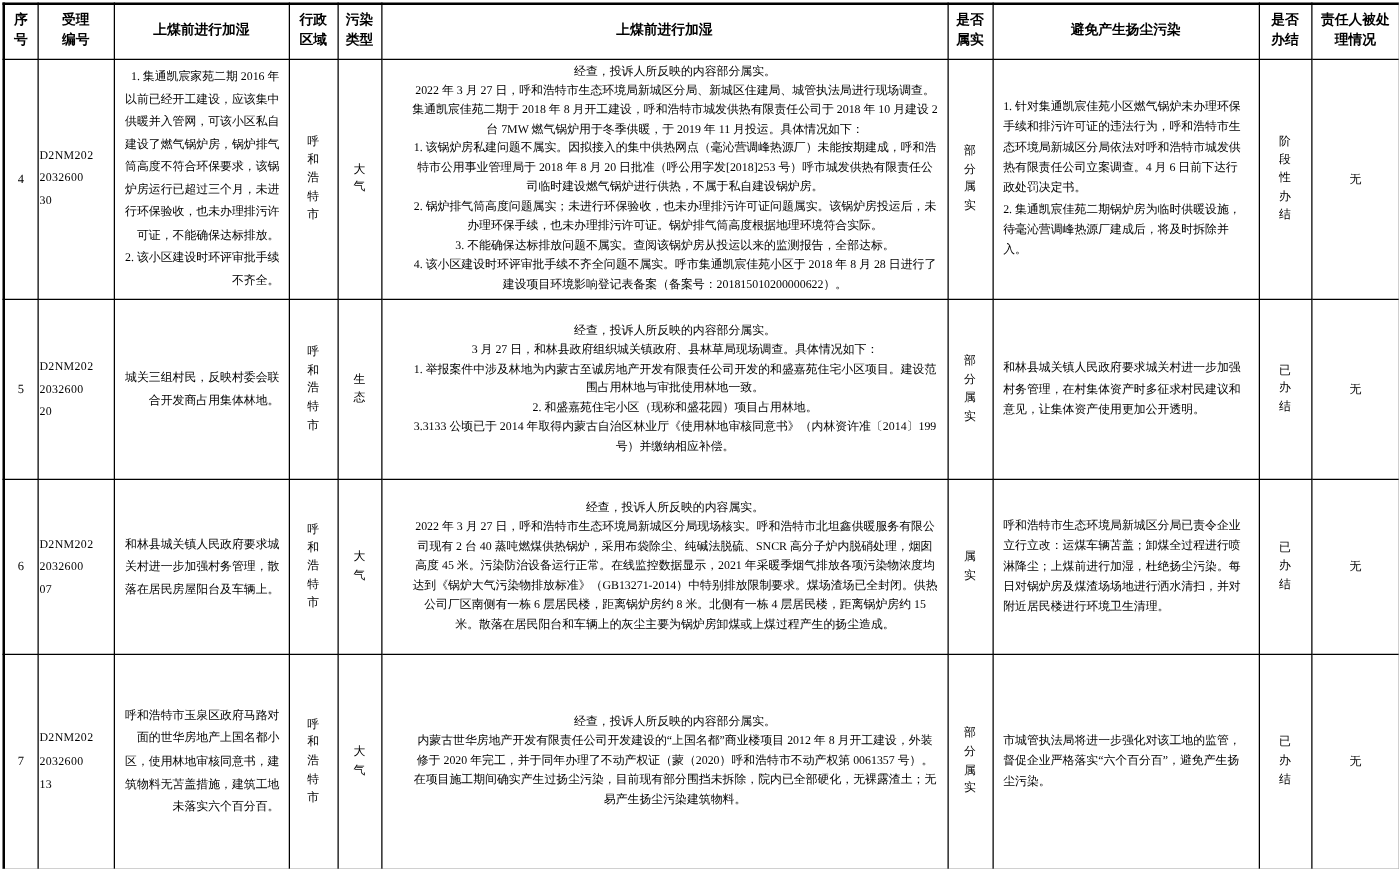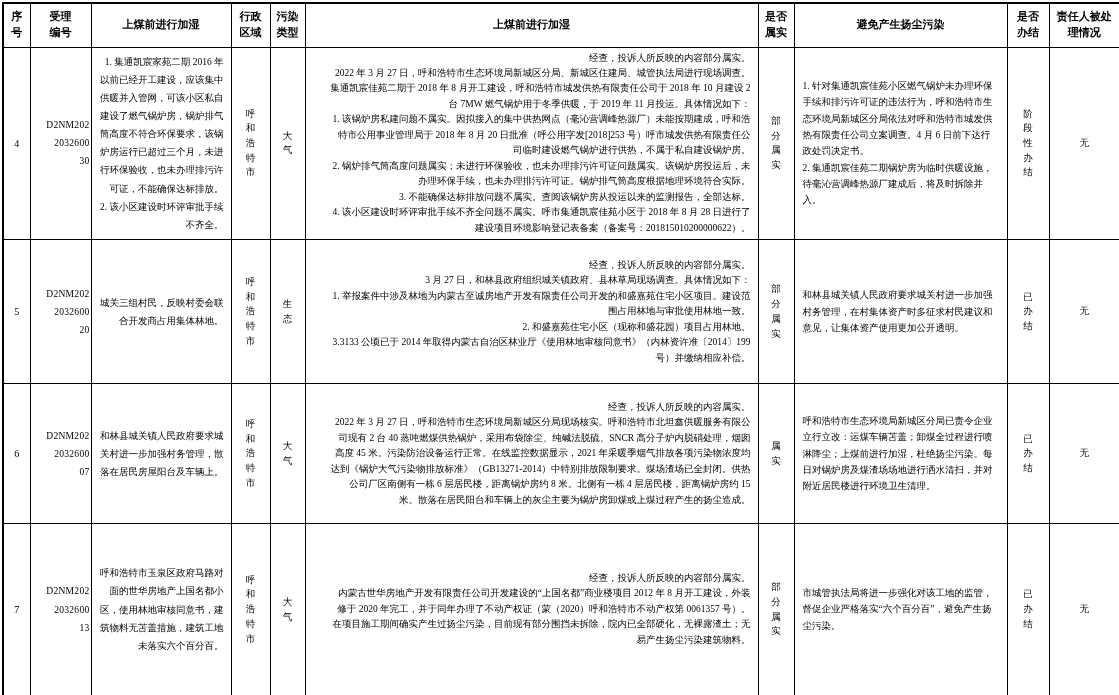--- a/index.html
+++ b/index.html
@@ -41,21 +41,21 @@
   tbody tr:nth-child(3) { height: 140px; }
   tbody tr:nth-child(4) { height: 172px; }
   td {
     font-size: 9.5px;
   }
   td.c-no {
     text-align: center;
     font-size: 10px;
   }
   td.c-case {
-    text-align: right;
+    text-align: left;
     white-space: pre-line;
     line-height: 1.9;
     font-size: 9.5px;
     letter-spacing: 0.3px;
     padding: 1px;
   }
   td.c-problem {
     text-align: right;
     white-space: pre-line;
     line-height: 1.9;
@@ -64,21 +64,21 @@
   td.c-vert { text-align: center; padding: 1px; }
   .vtext {
     display: inline-block;
     width: 1.05em;
     word-break: break-all;
     line-height: 1.55;
     text-align: center;
     white-space: normal;
   }
   td.c-invest {
-    text-align: right;
+    text-align: center;
     white-space: pre-line;
     line-height: 1.63;
     padding: 3px 7px 3px 24px;
     vertical-align: middle;
   }
   td.c-handle {
     text-align: left;
     white-space: pre-line;
     line-height: 1.72;
     padding: 3px 8px;

